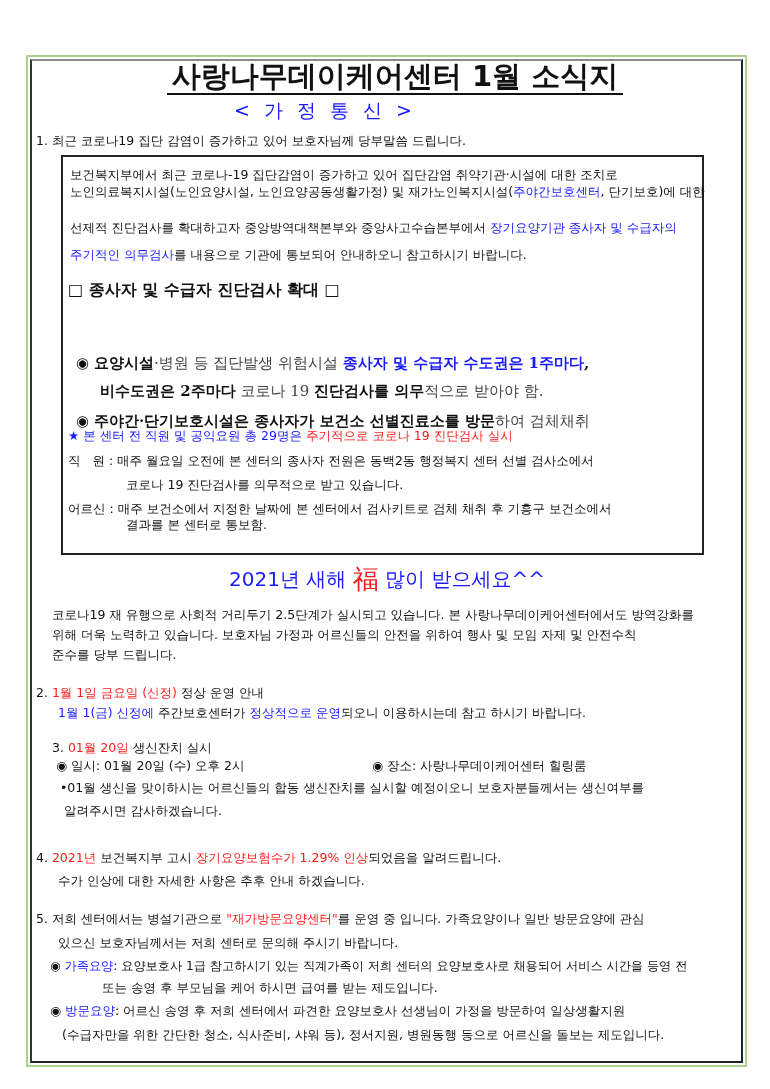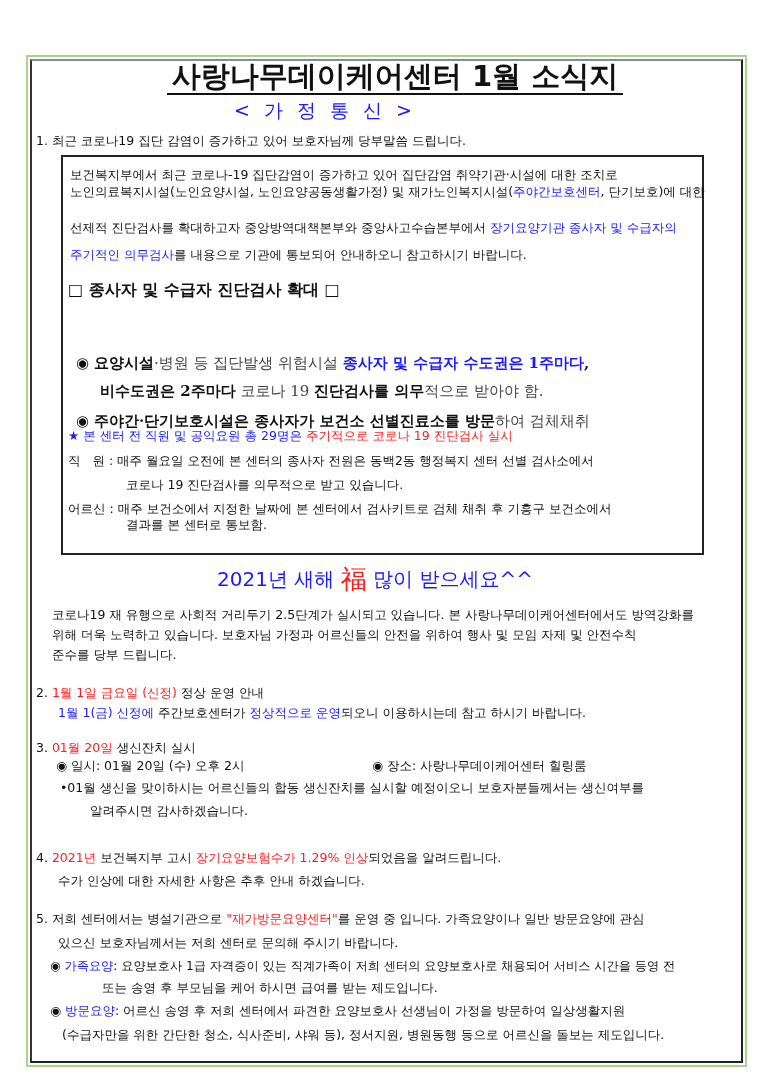--- a/index.html
+++ b/index.html
@@ -17,21 +17,21 @@
   .t13 { font-size: 12.5px; }
   .blue { color: #1a1aff; }
   .red { color: #ff1a1a; }
   .box { position: absolute; left: 61px; top: 155px; width: 643px; height: 400px;
          border: 2px solid #222; box-sizing: border-box; }
   .serif { font-family: "DejaVu Serif", "Liberation Serif", serif; }
   .b { font-weight: bold; }
   .box-head { font-size: 16px; font-weight: bold; }
   .big { font-size: 15px; margin-top: 40px; }
   .grey { color: #444; font-weight: normal; }
-  .newyear { left: 0; width: 750px; top: 562px; text-align: center; color: #1a1aff; font-size: 20px; }
+  .newyear { left: 0; width: 750px; top: 562px; text-align: center; color: #1a1aff; font-size: 20px; padding-left: 12px; }
   .fuk { color: #ff1a1a; font-size: 26px; font-family: "DejaVu Serif", serif; vertical-align: -2px; }
 </style>
 </head>
 <body>
 
 <div class="frame-outer"></div>
 <div class="frame-inner"></div>
 
 <div class="abs title">사랑나무데이케어센터 1월 소식지</div>
 <div class="abs subtitle">&lt; 가 정 통 신 &gt;</div>
@@ -66,27 +66,27 @@
 
 <div class="abs newyear"><span>2021년 새해 </span><span class="fuk">福</span><span> 많이 받으세요^^</span></div>
 
 <div class="abs t13" style="left:52px; top:607px;">코로나19 재 유행으로 사회적 거리두기 2.5단계가 실시되고 있습니다. 본 사랑나무데이케어센터에서도 방역강화를</div>
 <div class="abs t13" style="left:52px; top:627px;">위해 더욱 노력하고 있습니다.  보호자님 가정과 어르신들의 안전을 위하여 행사 및 모임 자제 및 안전수칙</div>
 <div class="abs t13" style="left:52px; top:647px;">준수를 당부 드립니다.</div>
 
 <div class="abs t13" style="left:36px; top:685px;"><span>2. </span><span class="red">1월 1일 금요일 (신정)</span><span> 정상 운영 안내</span></div>
 <div class="abs t13" style="left:58px; top:705px;"><span class="blue">1월 1(금) 신정에</span><span> 주간보호센터가 </span><span class="blue">정상적으로 운영</span><span>되오니 이용하시는데 참고 하시기 바랍니다.</span></div>
 
-<div class="abs t13" style="left:36px; top:740px;text-align:center;"><span>3. </span><span class="red">01월 20일</span><span> 생신잔치 실시</span></div>
+<div class="abs t13" style="left:52px; top:740px;text-align:center;"><span>3. </span><span class="red">01월 20일</span><span> 생신잔치 실시</span></div>
 <div class="abs t13" style="left:56px; top:758px;text-align:right;"><span>◉</span> <span>일시: 01월 20일 (수) 오후 2시</span></div>
 <div class="abs t13" style="left:372px; top:758px;"><span>◉</span> <span>장소: 사랑나무데이케어센터 힐링룸</span></div>
 <div class="abs t13" style="left:60px; top:780px;">•01월 생신을 맞이하시는 어르신들의 합동 생신잔치를 실시할 예정이오니 보호자분들께서는 생신여부를</div>
-<div class="abs t13" style="left:90px; top:803px;">알려주시면 감사하겠습니다.</div>
+<div class="abs t13" style="left:64px; top:803px;">알려주시면 감사하겠습니다.</div>
 
 <div class="abs t13" style="left:36px; top:850px;"><span>4. </span><span class="red">2021년</span><span> 보건복지부 고시 </span><span class="red">장기요양보험수가 1.29% 인상</span><span>되었음을 알려드립니다.</span></div>
 <div class="abs t13" style="left:58px; top:873px;">수가 인상에 대한 자세한 사항은 추후 안내 하겠습니다.</div>
 
 <div class="abs t13" style="left:36px; top:911px;"><span>5. 저희 센터에서는 병설기관으로 </span><span class="red">"재가방문요양센터"</span><span>를 운영 중 입니다. 가족요양이나 일반 방문요양에 관심</span></div>
 <div class="abs t13" style="left:58px; top:935px;">있으신 보호자님께서는 저희 센터로 문의해 주시기 바랍니다.</div>
-<div class="abs t13" style="left:50px; top:958px; font-size:12.2px;"><span>◉</span> <span class="blue">가족요양</span><span>: 요양보호사 1급 자격증이 있는 직계가족이 저희 센터의 요양보호사로 채용되어 서비스 시간을 등영 전</span></div>
+<div class="abs t13" style="left:50px; top:958px; font-size:12.2px;"><span>◉</span> <span class="blue">가족요양</span><span>: 요양보호사 1급 참고하시기 있는 직계가족이 저희 센터의 요양보호사로 채용되어 서비스 시간을 등영 전</span></div>
 <div class="abs t13" style="left:102px; top:980px;">또는 송영 후 부모님을 케어 하시면 급여를 받는 제도입니다.</div>
 <div class="abs t13" style="left:50px; top:1003px;"><span>◉</span> <span class="blue">방문요양</span><span>: 어르신 송영 후 저희 센터에서 파견한 요양보호사 선생님이 가정을 방문하여 일상생활지원</span></div>
 <div class="abs t13" style="left:62px; top:1027px;">(수급자만을 위한 간단한 청소, 식사준비, 샤워 등), 정서지원, 병원동행 등으로 어르신을 돌보는 제도입니다.</div>
 
 </body></html>

